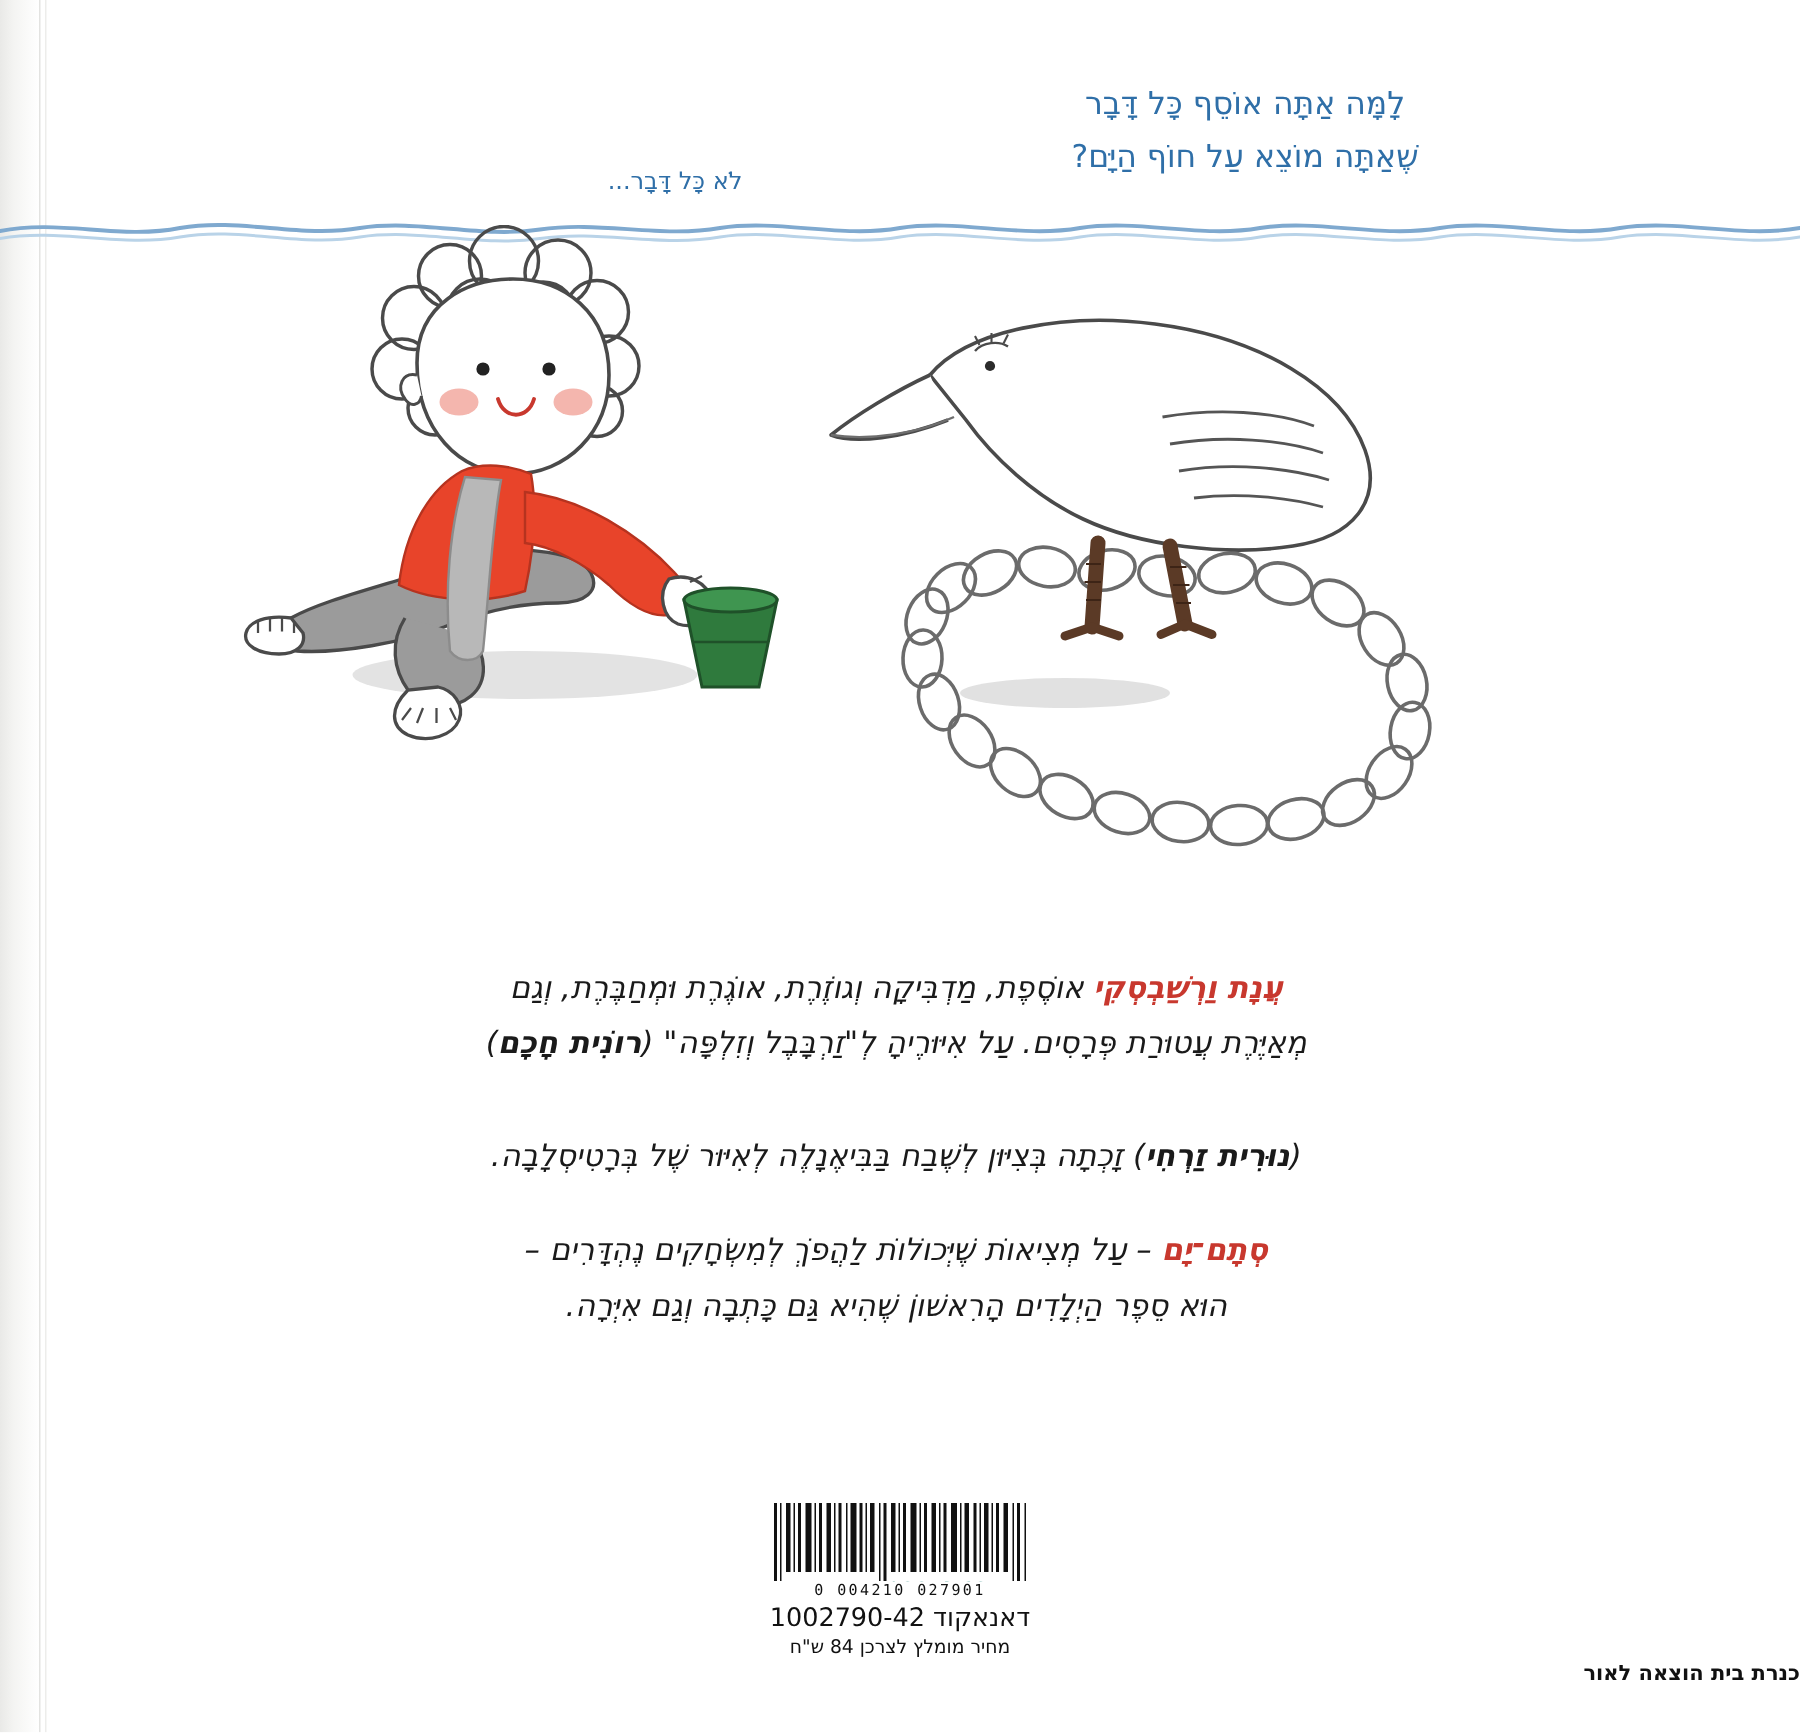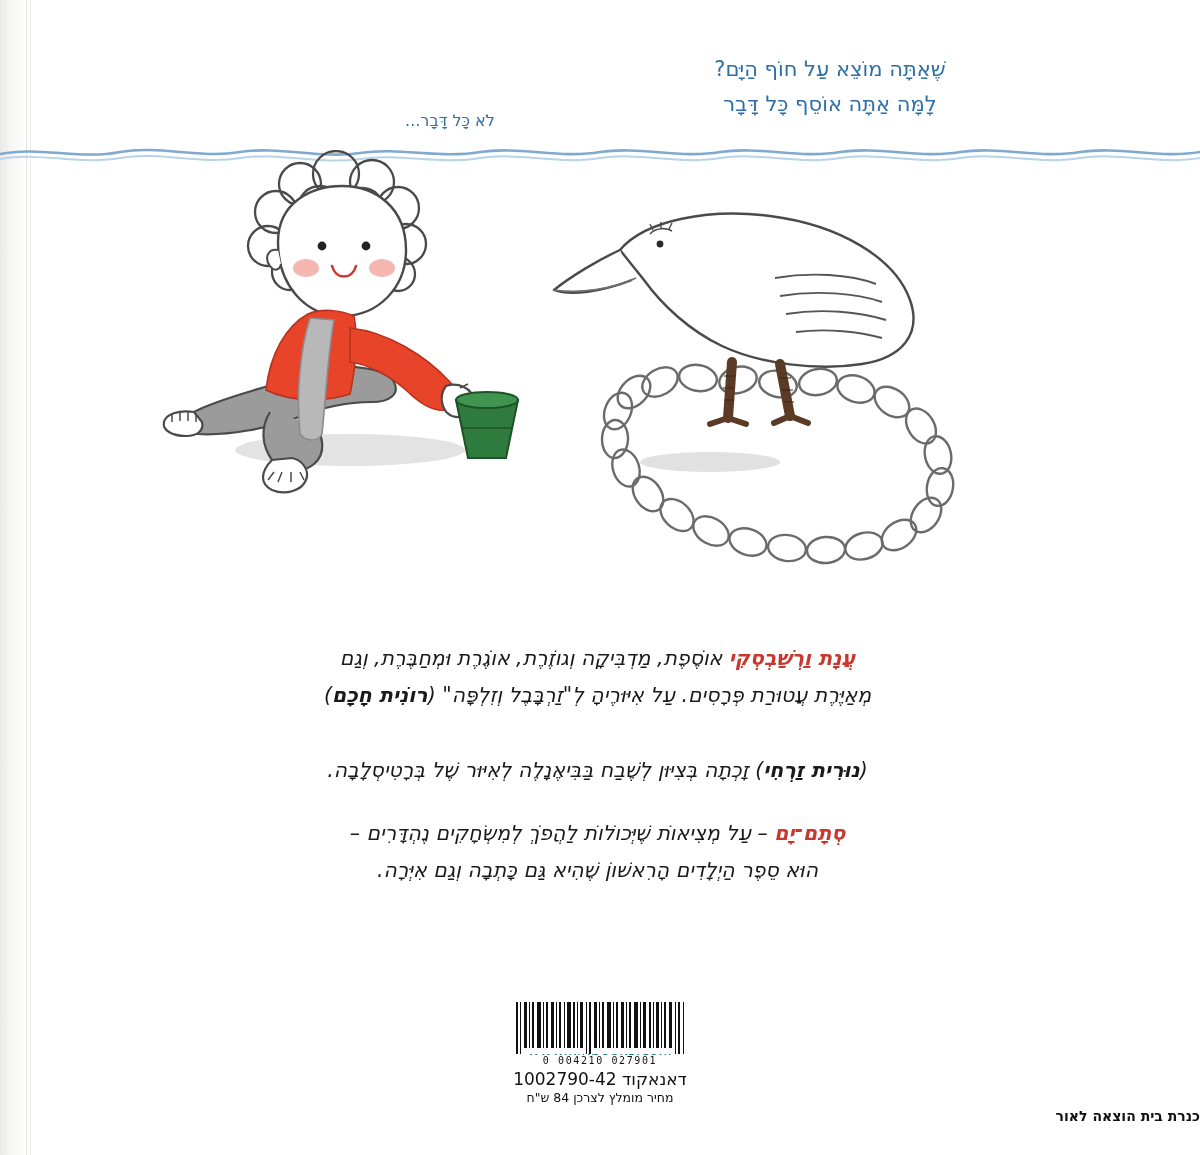--- a/index.html
+++ b/index.html
@@ -152,22 +152,22 @@
 </style>
 </head>
 <body>
 
 <div class="page">
 
   <div class="spine-edge"></div>
   <div class="spine-line"></div>
 
   <div class="quote-right">
+    <div>לָמָּה אַתָּה אוֹסֵף כָּל דָּבָר</div>
     <div>שֶׁאַתָּה מוֹצֵא עַל חוֹף הַיָּם?</div>
-    <div>לָמָּה אַתָּה אוֹסֵף כָּל דָּבָר</div>
   </div>
   <div class="quote-left">לֹא כָּל דָּבָר...</div>
 
   <svg class="waterline" viewBox="0 0 1200 26" preserveAspectRatio="none">
     <path d="M0,14 C40,6 80,20 120,12 C160,5 200,19 240,12 C280,6 320,19 360,13 C400,7 440,19 480,12 C520,6 560,19 600,12 C640,6 680,19 720,12 C760,6 800,19 840,12 C880,6 920,19 960,12 C1000,6 1040,19 1080,12 C1120,6 1160,19 1200,12" fill="none" stroke="#7fa9cf" stroke-width="2.6" stroke-linecap="round"></path>
     <path d="M0,19 C40,12 80,25 120,18 C160,11 200,25 240,18 C280,12 320,25 360,19 C400,13 440,25 480,18 C520,12 560,25 600,18 C640,12 680,25 720,18 C760,12 800,25 840,18 C880,12 920,25 960,18 C1000,12 1040,25 1080,18 C1120,12 1160,25 1200,18" fill="none" stroke="#b9d3e8" stroke-width="2" stroke-linecap="round"></path>
   </svg>
 
   <svg class="illustration" viewBox="0 0 900 470">
 

